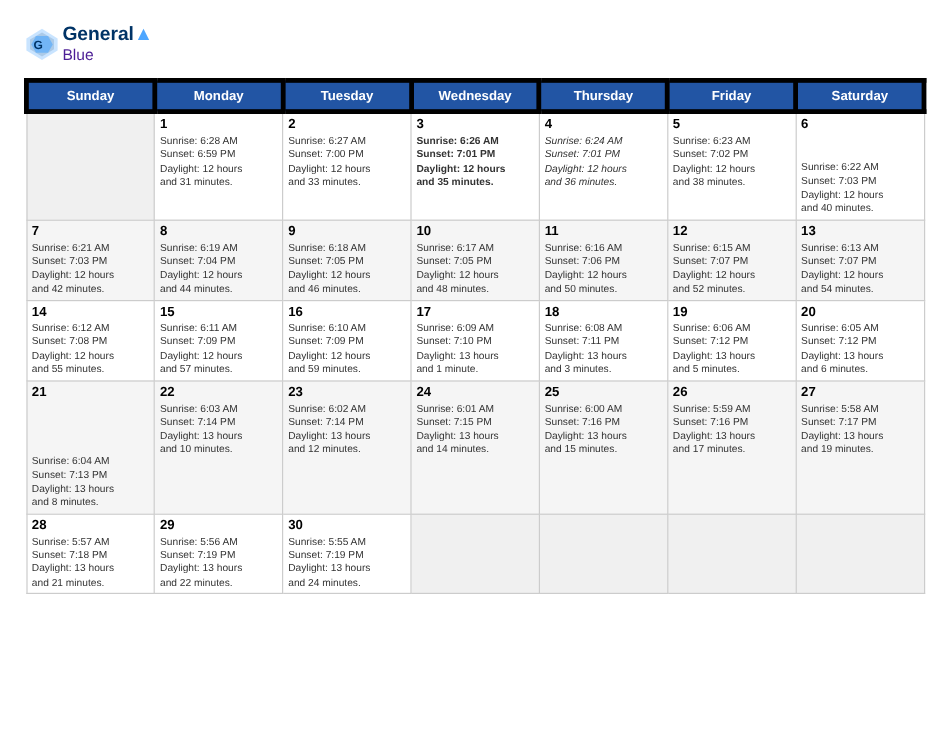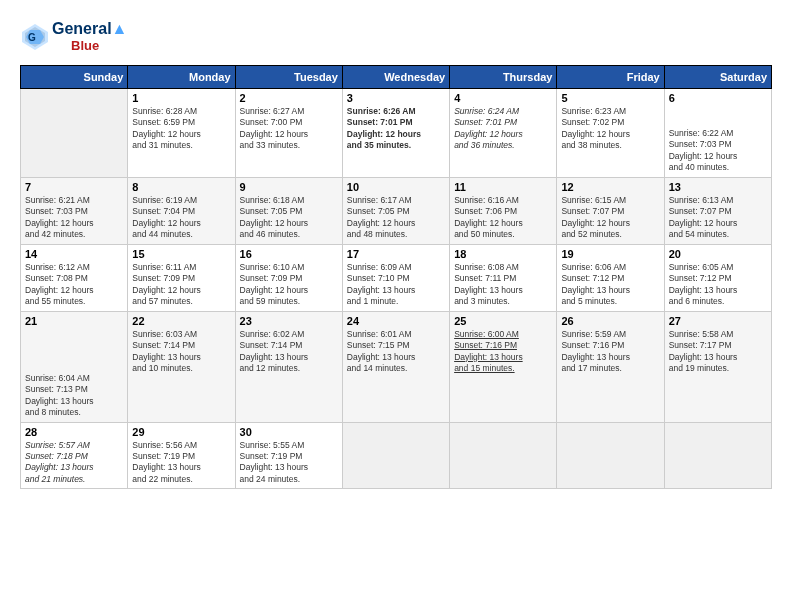--- a/index.html
+++ b/index.html
@@ -45,23 +45,23 @@
     }
     table {
       width: 100%;
       border-collapse: collapse;
       font-size: 9.5px;
     }
     thead tr th {
       background-color: #2255a4;
       color: #fff;
       padding: 5px 4px;
-      text-align: right;
+      text-align: center;
       font-size: 11px;
-      border: 1px solid #000000;
+      border: 4px solid #000000;
     }
     tbody tr td {
       border: 1px solid #ccc;
       vertical-align: top;
       padding: 3px 4px;
       width: 14.28%;
       min-height: 70px;
     }
     tbody tr:nth-child(even) td {
       background-color: #f5f5f5;
@@ -91,21 +91,21 @@
   <div class="header">
     <div class="logo">
       <svg class="logo-icon" viewBox="0 0 30 30">
         <polygon points="15,2 28,10 28,20 15,28 2,20 2,10" fill="#4da6ff" opacity="0.3"></polygon>
         <polygon points="15,5 25,11 25,19 15,25 5,19 5,11" fill="#003366" opacity="0.15"></polygon>
         <path d="M10,8 L20,8 L24,15 L20,22 L10,22 L6,15 Z" fill="#4da6ff" opacity="0.6"></path>
         <text x="8" y="19" font-size="10" font-weight="bold" fill="#003366">G</text>
       </svg>
       <div>
         <div style="font-size:16px;font-weight:bold;color:#003366;">General<span style="color:#4da6ff;">▲</span></div>
-        <div style="font-size:13px;font-weight:bold;color:#b91c1c;margin-left:19px;">Blue</div>
+        <div style="font-size:13px;font-weight:normal;color:#4c1d95;">Blue</div>
       </div>
     </div>
     <div class="title-block">
       <div class="month-title"></div>
       <div class="location"></div>
     </div>
   </div>
 
   <table>
     <thead>
@@ -291,21 +291,21 @@
           </td>
           <td>
             <span class="day-num">24</span>
             <div class="day-info" style="white-space: pre-line;">Sunrise: 6:01 AM
 Sunset: 7:15 PM
 Daylight: 13 hours
 and 14 minutes.</div>
           </td>
           <td>
             <span class="day-num">25</span>
-            <div class="day-info" style="white-space: pre-line; text-decoration: underline;">Sunrise: 6:00 AM
+            <div class="day-info" style="white-space: pre-line;">Sunrise: 6:00 AM
 Sunset: 7:16 PM
 Daylight: 13 hours
 and 15 minutes.</div>
           </td>
           <td>
             <span class="day-num">26</span>
             <div class="day-info" style="white-space: pre-line;">Sunrise: 5:59 AM
 Sunset: 7:16 PM
 Daylight: 13 hours
 and 17 minutes.</div>
@@ -314,21 +314,21 @@
             <span class="day-num">27</span>
             <div class="day-info" style="white-space: pre-line;">Sunrise: 5:58 AM
 Sunset: 7:17 PM
 Daylight: 13 hours
 and 19 minutes.</div>
           </td>
         </tr>
         <tr>
           <td>
             <span class="day-num">28</span>
-            <div class="day-info" style="white-space: pre-line; font-style: italic;">Sunrise: 5:57 AM
+            <div class="day-info" style="white-space: pre-line;">Sunrise: 5:57 AM
 Sunset: 7:18 PM
 Daylight: 13 hours
 and 21 minutes.</div>
           </td>
           <td>
             <span class="day-num">29</span>
             <div class="day-info" style="white-space: pre-line;">Sunrise: 5:56 AM
 Sunset: 7:19 PM
 Daylight: 13 hours
 and 22 minutes.</div>

